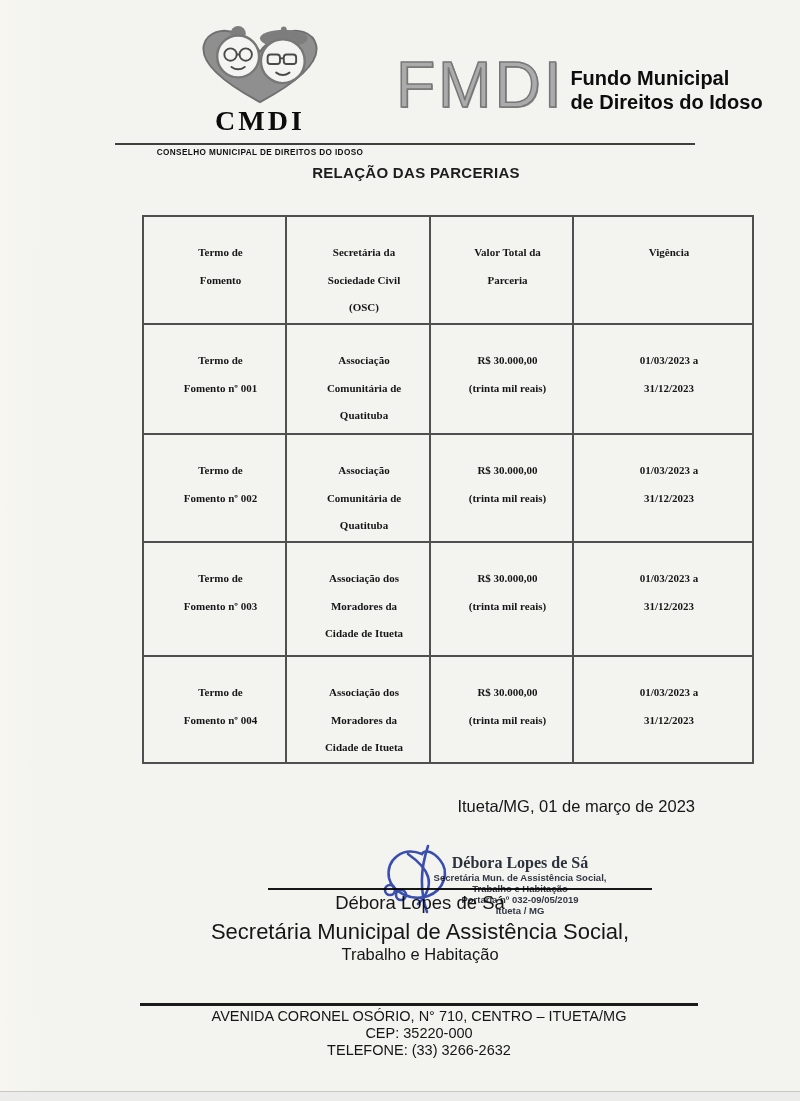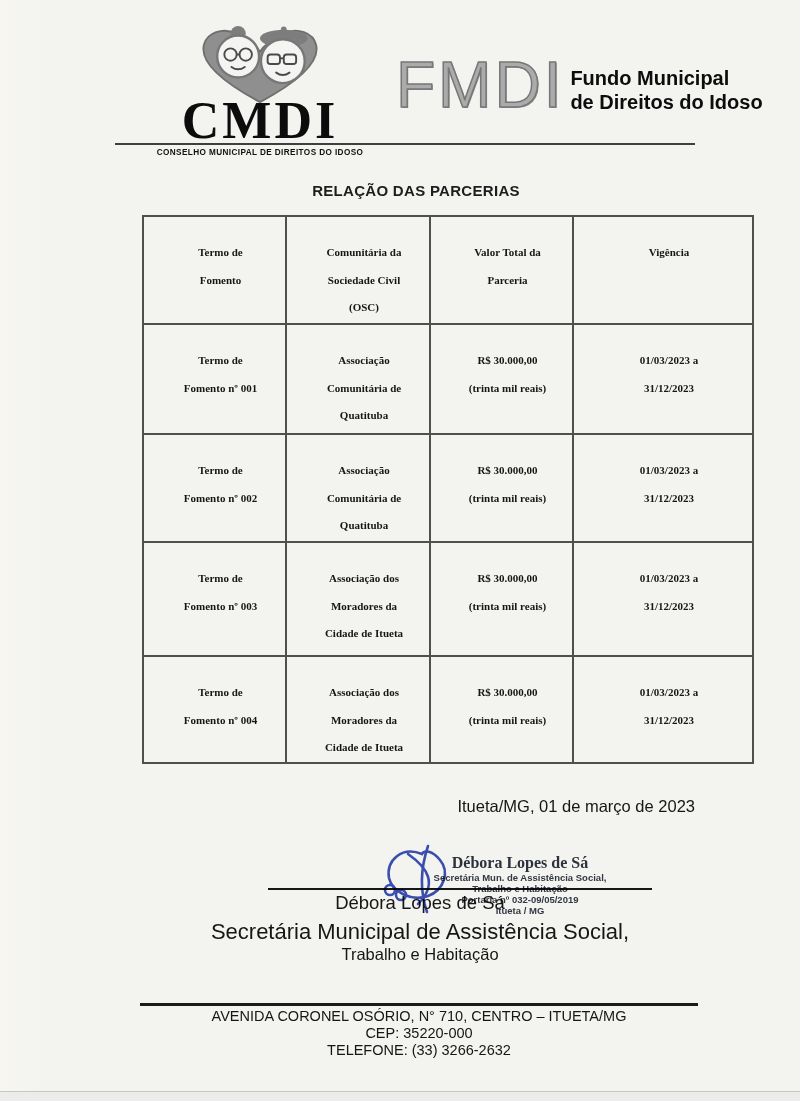--- a/index.html
+++ b/index.html
@@ -17,21 +17,21 @@
   .scan-bottom{
     position:absolute;left:0;top:1091px;width:800px;height:10px;
     background:#ececea;border-top:1px solid #c7c7c4;
   }
 
   
   .cmdi-logo{position:absolute;left:150px;top:26px;width:220px;text-align:center;}
   .cmdi-graphic{display:block;margin:0 auto;}
   .cmdi-acronym{
     font-family:"Liberation Serif", serif;
-    font-weight:700;font-size:52px;letter-spacing:3px;line-height:34px;
+    font-weight:700;font-size:28px;letter-spacing:3px;line-height:34px;
     color:#0c0c0c;
   }
   .cmdi-fullname{
     font-size:8.2px;font-weight:700;letter-spacing:.4px;color:#111;
     margin-top:10px;white-space:nowrap;
   }
   .fmdi-logo{position:absolute;left:396px;top:52px;display:flex;align-items:flex-start;}
   .fmdi-acronym{
     font-size:64px;font-weight:400;line-height:66px;letter-spacing:3px;
     color:#ababab;-webkit-text-stroke:1.5px #777;
@@ -43,21 +43,21 @@
     font-size:20px;font-weight:700;line-height:24px;color:#0d0d0d;
     white-space:nowrap;
   }
   .header-rule{
     position:absolute;left:115px;top:143px;width:580px;height:0;
     border-top:2px solid #3f3f3f;
   }
 
   
   .doc-title{
-    position:absolute;left:142px;top:182px;width:548px;
+    position:absolute;left:142px;top:164px;width:548px;
     text-align:center;font-size:15px;font-weight:700;letter-spacing:.3px;
   }
 
   
   table.parcerias{
     position:absolute;left:142px;top:215px;
     border-collapse:collapse;table-layout:fixed;
   }
   table.parcerias td{
     border:2px solid #4f4f4f;
@@ -152,21 +152,21 @@
 
   <div class="header-rule"></div>
 
   <div class="doc-title">RELAÇÃO DAS PARCERIAS</div>
 
   <table class="parcerias">
     <tbody>
         <tr class="hdr">
       <td class="col1">Termo de
 Fomento</td>
-      <td class="col2">Comunitária da
+      <td class="col2">Secretária da
 Sociedade Civil
 (OSC)</td>
       <td class="col3">Valor Total da
 Parceria</td>
       <td class="col4">Vigência</td>
     </tr>
     <tr class="r1">
       <td>Termo de
 Fomento nº 001</td>
       <td>Associação

